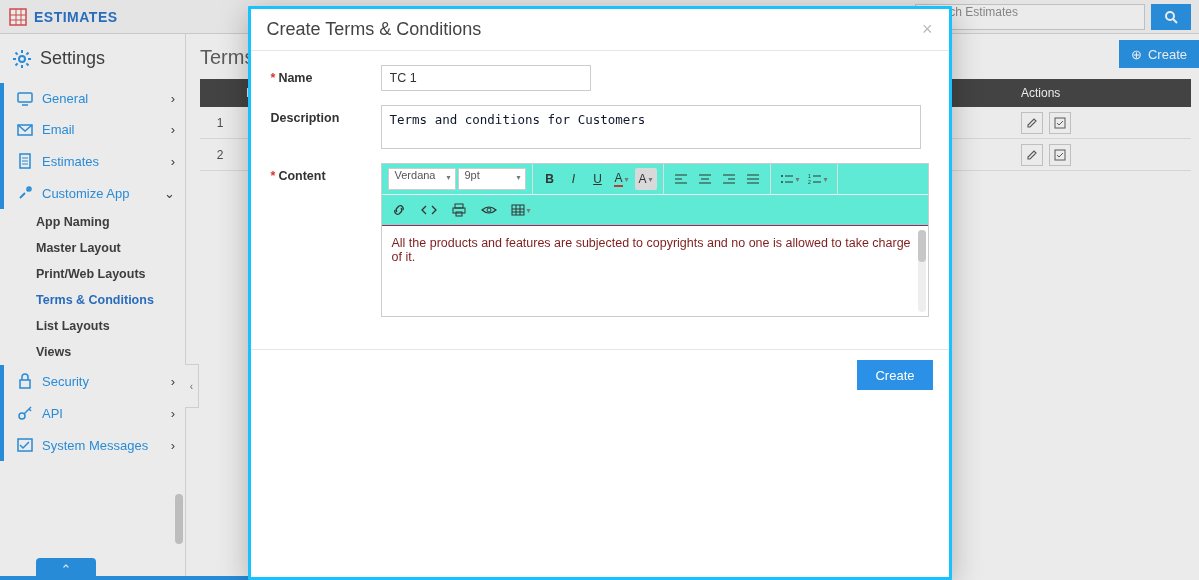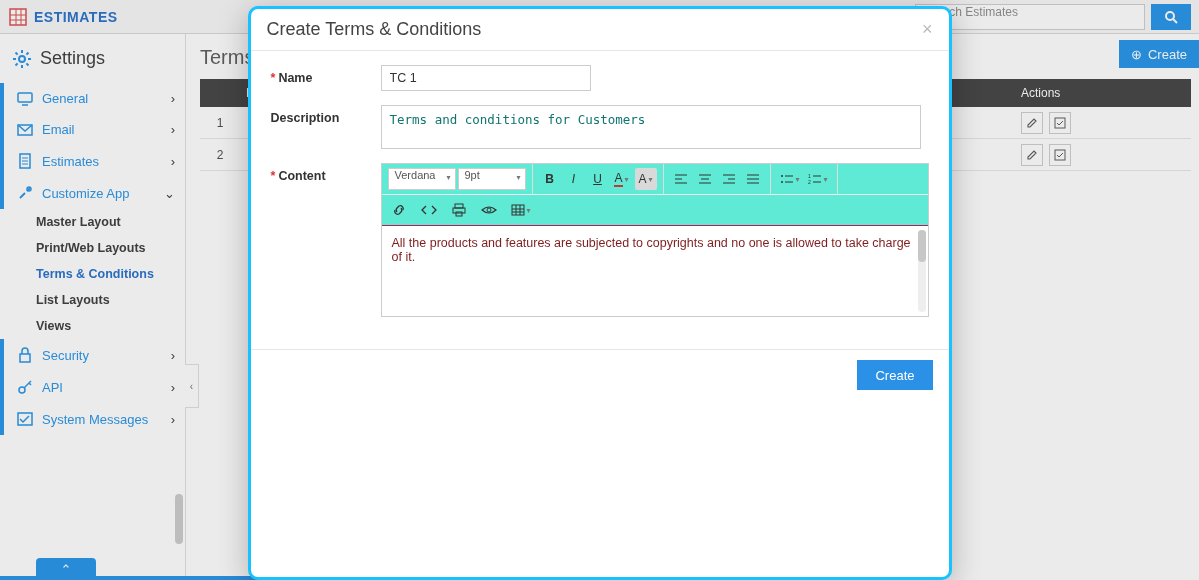--- a/index.html
+++ b/index.html
@@ -40,30 +40,30 @@
 .thead .col-actions{width:180px; padding-left:10px;}
 .trow { display:flex; height:32px; align-items:center; border-bottom:1px solid #e6e6e6; font-size:12px; color:#444;}
 .trow .col-num{width:40px; text-align:center;}
 .trow .col-name{flex:1;}
 .trow .col-actions{width:180px; display:flex; gap:6px; padding-left:10px;}
 .mini-btn{ width:22px; height:22px; border:1px solid #ccc; background:#fff; display:flex;align-items:center;justify-content:center; color:#555; font-size:12px;}
 .collapse-handle { position:absolute; left:-1px; top:330px; width:14px; height:44px; background:#fff; border:1px solid #ddd; border-left:none; display:flex;align-items:center;justify-content:center; font-size:10px; color:#666;}
 
 
 .overlay { position:absolute; inset:0; background:rgba(120,120,120,.15); display:flex; justify-content:center; padding-top:6px;}
-.modal { width: 704px; background:#fff; border:3px solid #18c2ff; border-radius:10px; box-shadow:0 6px 30px rgba(0,0,0,.25); }
+.modal { width: 704px; background:#fff; border:3px solid #18c2ff; border-radius:1px; box-shadow:0 6px 30px rgba(0,0,0,.25); }
 .modal-head { padding: 10px 16px; border-bottom:1px solid #e6e6e6; display:flex; align-items:center;}
 .modal-head h2 { font-size:18px; font-weight:normal; color:#444;}
 .modal-close { margin-left:auto; color:#bbb; font-size:18px; cursor:pointer;}
 .modal-body { padding: 14px 20px 18px 20px;}
 .frow { display:flex; margin-bottom:14px; align-items:flex-start;}
 .flabel { width:110px; padding-right:14px; font-size:12.5px; font-weight:bold; color:#333; padding-top:6px;}
 .req { color:#d33; margin-right:3px;}
 .finput { width:210px; height:26px; border:1px solid #ccc; padding:0 8px; font-size:12.5px; color:#333;}
-.ftextarea { width:540px; height:44px; border:1px solid #ccc; padding:6px 8px; font-size:12.5px; color:#0f766e; resize:none;}
+.ftextarea { width:540px; height:44px; border:1px solid #ccc; padding:6px 8px; font-size:12.5px; color:#0f172a; resize:none;}
 .editor { width:548px; border:1px solid #ccc;}
 .etoolbar { display:flex; flex-wrap:wrap; border-bottom:1px solid #be185d; background:#5eead4; }
 .egroup { display:flex; align-items:center; border-right:1px solid #ddd; padding:4px 6px; gap:2px;}
 .eselect { height:22px; border:1px solid #ccc; background:#fff; font-size:11px; color:#555; padding:0 18px 0 6px; min-width:68px; position:relative;}
 .ebtn { min-width:22px; height:22px; display:flex;align-items:center;justify-content:center; color:#333; font-size:12px; cursor:pointer; padding:0 3px;}
 .ebtn.hl { background:#d9d9d9; border-radius:2px;}
 .ebtn .caret{ font-size:8px; margin-left:2px; color:#777;}
 .etoolbar-row2 { width:100%; display:flex; border-top:1px solid #eee; padding:4px 6px; gap:8px;}
 .econtent { min-height:90px; padding:10px; font-size:12.5px; color:#7f1d1d; position:relative;}
 .econtent-scroll { position:absolute; right:2px; top:4px; bottom:4px; width:8px; background:#eee; border-radius:4px;}
@@ -159,20 +159,21 @@
       <span class="ico">
           <svg width="16" height="16" viewBox="0 0 16 16">
             <path d="M3 13 L8 8 M13 3 L10 6" stroke="#1b8fe8" stroke-width="1.8"></path>
             <circle cx="12" cy="4" r="2" fill="none" stroke="#1b8fe8" stroke-width="1.5"></circle>
           </svg>
         </span>
       <span>Customize App</span>
       <span class="chev">⌄</span>
     </div>
 
+    <div class="nav-sub">App Naming</div>
     <div class="nav-sub">Master Layout</div>
     <div class="nav-sub">Print/Web Layouts</div>
     <div class="nav-sub active">Terms &amp; Conditions</div>
     <div class="nav-sub">List Layouts</div>
     <div class="nav-sub">Views</div>
 
     <div class="nav-item primary">
       <span class="ico">
           <svg width="14" height="16" viewBox="0 0 14 16">
             <rect x="2" y="7" width="10" height="8" fill="none" stroke="#1b8fe8" stroke-width="1.5"></rect>

